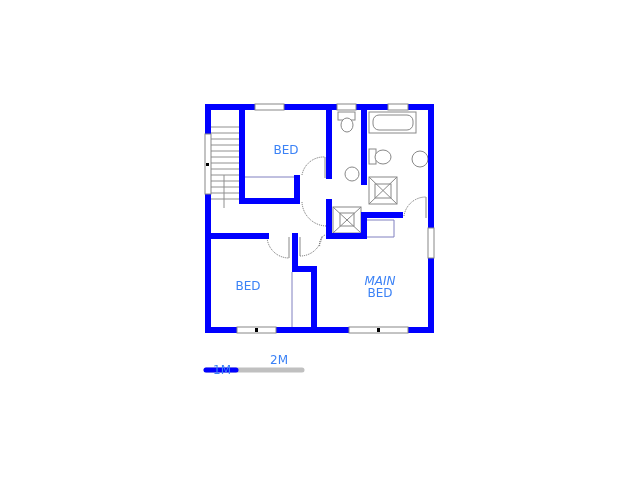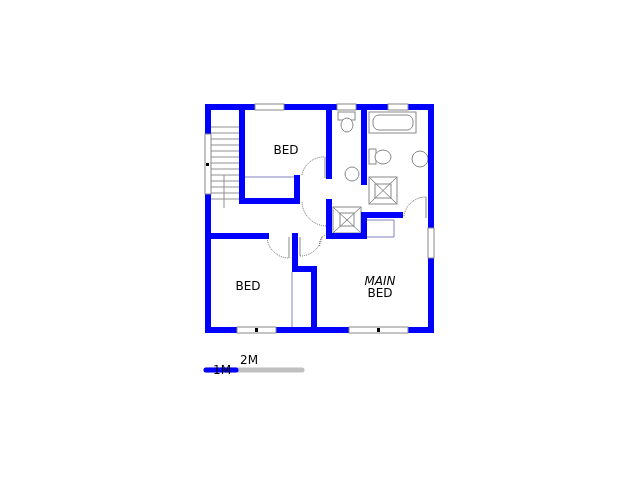--- a/index.html
+++ b/index.html
@@ -1,18 +1,18 @@
 <!DOCTYPE html>
 <html><head>
   <meta charset="utf-8">
   <style>
     html, body { margin: 0; padding: 0; background: #ffffff; }
     body { width: 640px; height: 480px; position: relative; overflow: hidden; font-family: "DejaVu Sans", sans-serif; }
     #plan { position: absolute; left: 0; top: 0; }
-    .lbl { position: absolute; color: #000000; font-size: 12px; line-height: 12px; text-align: center; }
+    .lbl { position: absolute; color: #3b82f6; font-size: 12px; line-height: 12px; text-align: center; }
   </style>
 </head>
 <body>
 
 <svg id="plan" width="640" height="480" viewBox="0 0 640 480">
 
   <g stroke="#8080c0" stroke-width="1" fill="none">
 
     <g stroke="#909090">
       <line x1="210" y1="127" x2="242" y2="127"></line>
@@ -124,13 +124,13 @@
     <line x1="206" y1="370" x2="302" y2="370" stroke="#c0c0c0" stroke-width="5" stroke-linecap="round"></line>
     <line x1="206" y1="370" x2="236" y2="370" stroke="#0000ff" stroke-width="5" stroke-linecap="round"></line>
   </g>
 </svg>
 
 <div class="lbl" style="left:262px;top:144px;width:48px;">BED</div>
 <div class="lbl" style="left:224px;top:280px;width:48px;">BED</div>
 <div class="lbl" style="left:352px;top:275px;width:56px;font-style:italic;">MAIN</div>
 <div class="lbl" style="left:352px;top:287px;width:56px;">BED</div>
 <div class="lbl" style="left:209px;top:364px;width:26px;">1M</div>
-<div class="lbl" style="left:236px;top:354px;width:26px;">2M</div>
+<div class="lbl" style="left:266px;top:354px;width:26px;">2M</div>
 
 </body></html>

